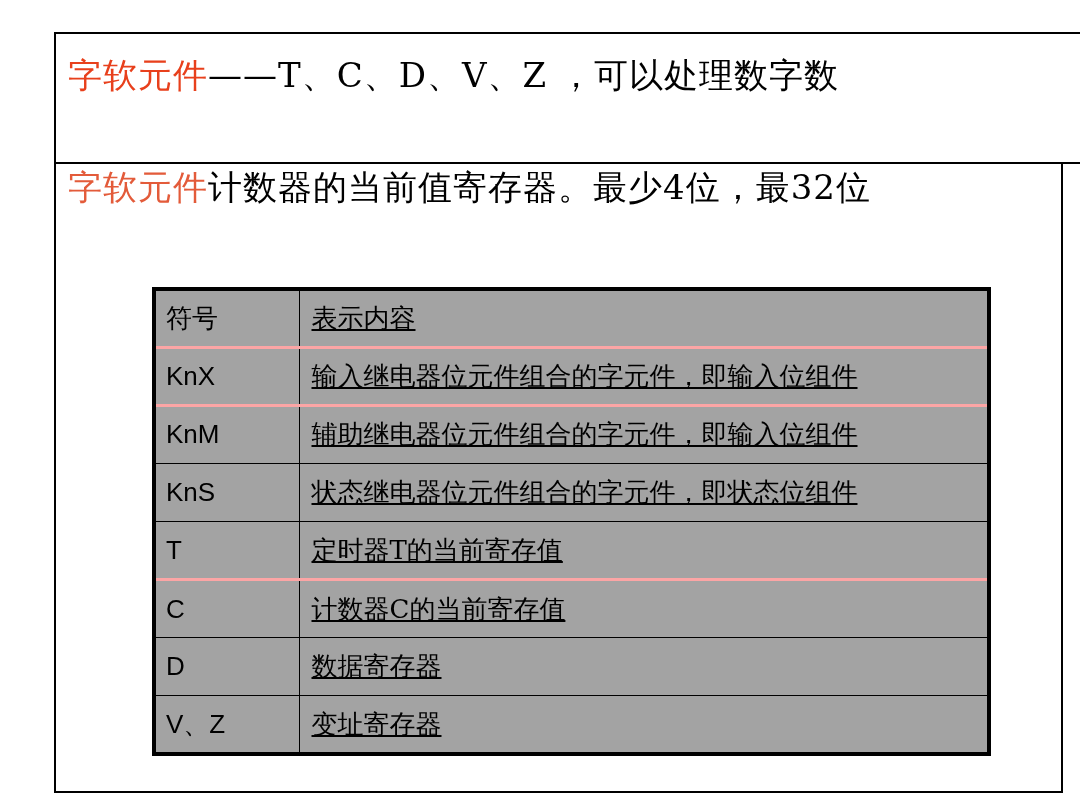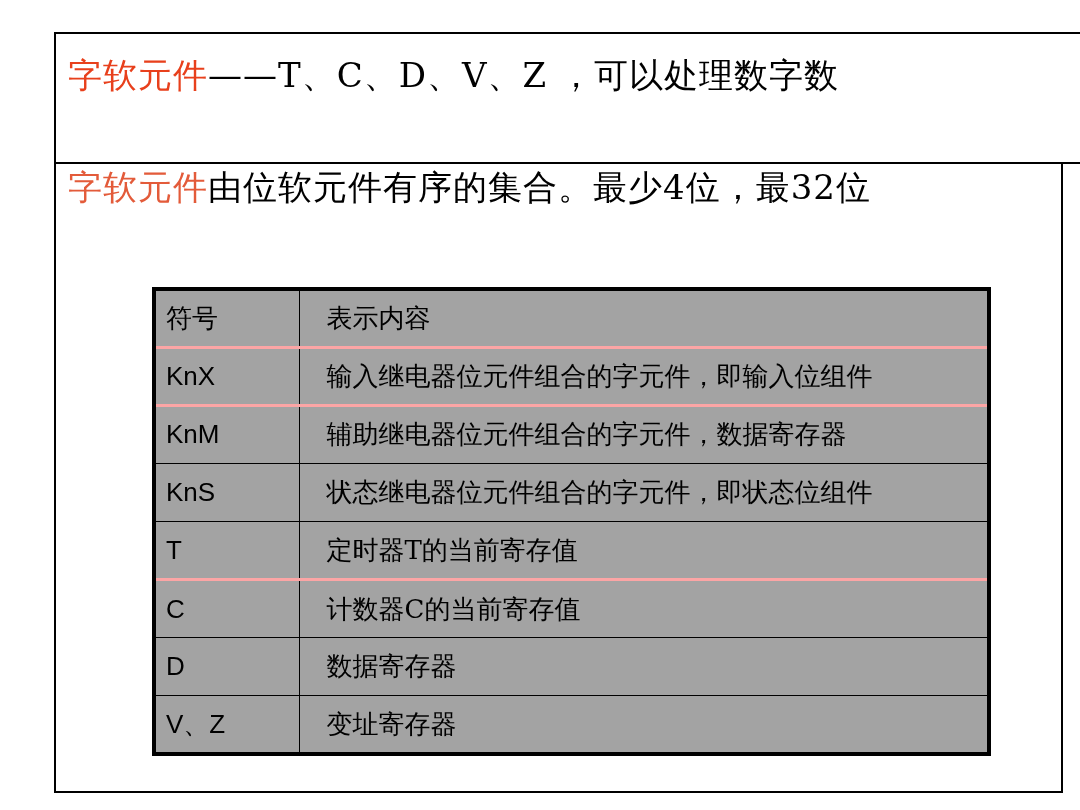--- a/index.html
+++ b/index.html
@@ -15,51 +15,51 @@
                  border:2px solid #000; box-sizing:border-box; background:#fff; z-index:1; }
   .content-text { position:absolute; left:12px; top:10px; width:990px;
                   font-size:34px; line-height:46px; letter-spacing:1px; }
   .content-text .indent { padding-left:40px; display:block; }
   .data-table { position:absolute; left:152px; top:287px; width:839px; height:469px;
                 border:4px solid #000; box-sizing:border-box; border-collapse:collapse;
                 z-index:3; background:#a3a3a3; }
   .data-table td { border:1px solid #000; padding:0 0 0 10px; font-size:26px;
                    vertical-align:middle; height:52px; box-sizing:border-box; }
   .data-table td.sym { width:145px; font-family:"Liberation Sans","DejaVu Sans",sans-serif; }
-  .data-table td.desc { padding-left:27px; }
+  .data-table td.desc { padding-left:12px;text-decoration:underline; }
   .data-table tr.thick td { border-top:3px solid #fca5a5; }
 </style>
 </head>
 <body>
 
 <div class="title-box">
   <div class="title-text">
     <span class="red">字软元件</span><span>——</span><span class="latin-mix">T、C、D、V、Z ，可以处理数字数</span><br>
   </div>
 </div>
 
 <div class="content-box">
   <div class="content-text">
-    <span class="red-light">字软元件</span><span>由位软元件有序的集合。最少4位，最32位</span>
+    <span class="red-light">字软元件</span><span>计数器的当前值寄存器。最少4位，最32位</span>
   </div>
 </div>
 
 <table class="data-table">
   <tbody>
       <tr>
     <td class="sym" style="font-family:'DejaVu Serif',serif;">符号</td>
     <td class="desc">表示内容</td>
   </tr>
   <tr class="thick">
     <td class="sym">KnX</td>
     <td class="desc">输入继电器位元件组合的字元件，即输入位组件</td>
   </tr>
   <tr class="thick">
     <td class="sym">KnM</td>
-    <td class="desc">辅助继电器位元件组合的字元件，数据寄存器</td>
+    <td class="desc">辅助继电器位元件组合的字元件，即输入位组件</td>
   </tr>
   <tr>
     <td class="sym">KnS</td>
     <td class="desc">状态继电器位元件组合的字元件，即状态位组件</td>
   </tr>
   <tr>
     <td class="sym">T</td>
     <td class="desc">定时器T的当前寄存值</td>
   </tr>
   <tr class="thick">

